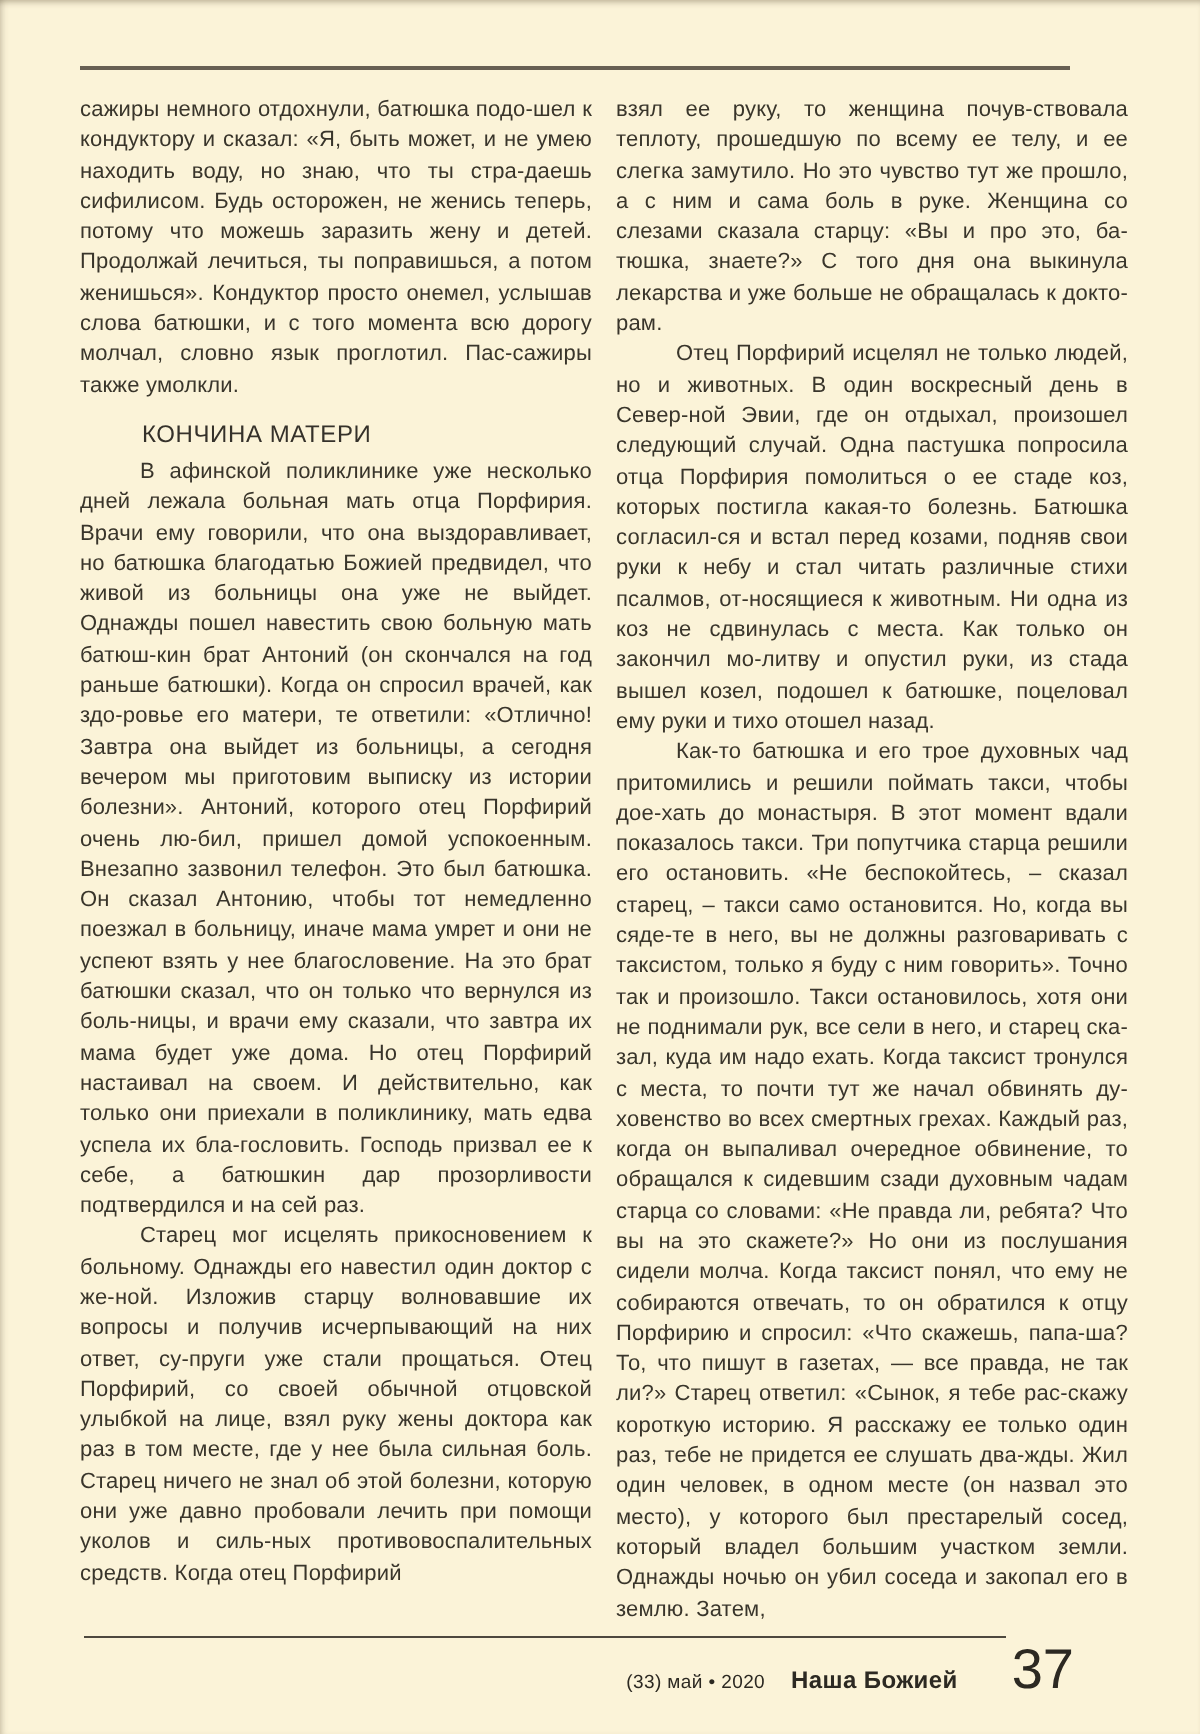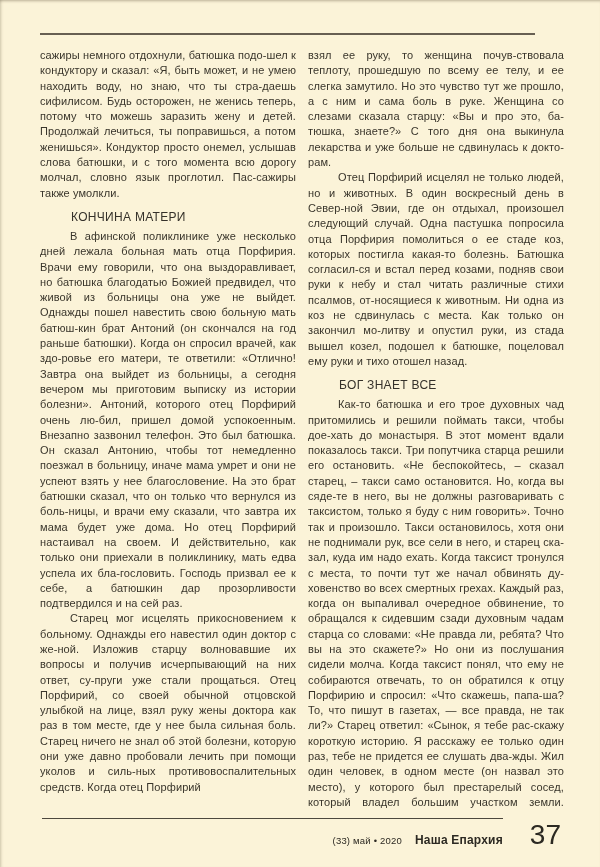--- a/index.html
+++ b/index.html
@@ -67,21 +67,21 @@
     position: absolute;
     top: 818px;
     left: 42px;
     width: 461px;
     height: 1px;
     background: #4d483e;
   }
   .footer {
     position: absolute;
     top: 821px;
-    left: 56px;
+    left: 32px;
     width: 505px;
     display: flex;
     justify-content: flex-end;
     align-items: baseline;
     color: #2c2922;
   }
   .footer .issue {
     font-size: 9.5px;
     letter-spacing: 0.2px;
   }
@@ -108,29 +108,28 @@
   <div class="columns">
 
     <div class="col">
       <p>сажиры немного отдохнули, батюшка подо-шел к кондуктору и сказал: «Я, быть может, и не умею находить воду, но знаю, что ты стра-даешь сифилисом. Будь осторожен, не женись теперь, потому что можешь заразить жену и детей. Продолжай лечиться, ты поправишься, а потом женишься». Кондуктор просто онемел, услышав слова батюшки, и с того момента всю дорогу молчал, словно язык проглотил. Пас-сажиры также умолкли.</p>
       <h3>КОНЧИНА МАТЕРИ</h3>
       <p class="indent">В афинской поликлинике уже несколько дней лежала больная мать отца Порфирия. Врачи ему говорили, что она выздоравливает, но батюшка благодатью Божией предвидел, что живой из больницы она уже не выйдет. Однажды пошел навестить свою больную мать батюш-кин брат Антоний (он скончался на год раньше батюшки). Когда он спросил врачей, как здо-ровье его матери, те ответили: «Отлично! Завтра она выйдет из больницы, а сегодня вечером мы приготовим выписку из истории болезни». Антоний, которого отец Порфирий очень лю-бил, пришел домой успокоенным. Внезапно зазвонил телефон. Это был батюшка. Он сказал Антонию, чтобы тот немедленно поезжал в больницу, иначе мама умрет и они не успеют взять у нее благословение. На это брат батюшки сказал, что он только что вернулся из боль-ницы, и врачи ему сказали, что завтра их мама будет уже дома. Но отец Порфирий настаивал на своем. И действительно, как только они приехали в поликлинику, мать едва успела их бла-гословить. Господь призвал ее к себе, а батюшкин дар прозорливости подтвердился и на сей раз.</p>
       <p class="indent">Старец мог исцелять прикосновением к больному. Однажды его навестил один доктор с же-ной. Изложив старцу волновавшие их вопросы и получив исчерпывающий на них ответ, су-пруги уже стали прощаться. Отец Порфирий, со своей обычной отцовской улыбкой на лице, взял руку жены доктора как раз в том месте, где у нее была сильная боль. Старец ничего не знал об этой болезни, которую они уже давно пробовали лечить при помощи уколов и силь-ных противовоспалительных средств. Когда отец Порфирий</p>
     </div>
 
     <div class="col">
-      <p>взял ее руку, то женщина почув-ствовала теплоту, прошедшую по всему ее телу, и ее слегка замутило. Но это чувство тут же прошло, а с ним и сама боль в руке. Женщина со слезами сказала старцу: «Вы и про это, ба-тюшка, знаете?» С того дня она выкинула лекарства и уже больше не сдвинулась к докто-рам.</p>
+      <p>взял ее руку, то женщина почув-ствовала теплоту, прошедшую по всему ее телу, и ее слегка замутило. Но это чувство тут же прошло, а с ним и сама боль в руке. Женщина со слезами сказала старцу: «Вы и про это, ба-тюшка, знаете?» С того дня она выкинула лекарства и уже больше не обращалась к докто-рам.</p>
       <p class="indent">Отец Порфирий исцелял не только людей, но и животных. В один воскресный день в Север-ной Эвии, где он отдыхал, произошел следующий случай. Одна пастушка попросила отца Порфирия помолиться о ее стаде коз, которых постигла какая-то болезнь. Батюшка согласил-ся и встал перед козами, подняв свои руки к небу и стал читать различные стихи псалмов, от-носящиеся к животным. Ни одна из коз не сдвинулась с места. Как только он закончил мо-литву и опустил руки, из стада вышел козел, подошел к батюшке, поцеловал ему руки и тихо отошел назад.</p>
-      <h3>БОГ ЗНАЕТ ВСЕ</h3>
       <p class="indent">Как-то батюшка и его трое духовных чад притомились и решили поймать такси, чтобы дое-хать до монастыря. В этот момент вдали показалось такси. Три попутчика старца решили его остановить. «Не беспокойтесь, – сказал старец, – такси само остановится. Но, когда вы сяде-те в него, вы не должны разговаривать с таксистом, только я буду с ним говорить». Точно так и произошло. Такси остановилось, хотя они не поднимали рук, все сели в него, и старец ска-зал, куда им надо ехать. Когда таксист тронулся с места, то почти тут же начал обвинять ду-ховенство во всех смертных грехах. Каждый раз, когда он выпаливал очередное обвинение, то обращался к сидевшим сзади духовным чадам старца со словами: «Не правда ли, ребята? Что вы на это скажете?» Но они из послушания сидели молча. Когда таксист понял, что ему не собираются отвечать, то он обратился к отцу Порфирию и спросил: «Что скажешь, папа-ша? То, что пишут в газетах, — все правда, не так ли?» Старец ответил: «Сынок, я тебе рас-скажу короткую историю. Я расскажу ее только один раз, тебе не придется ее слушать два-жды. Жил один человек, в одном месте (он назвал это место), у которого был престарелый сосед, который владел большим участком земли. Однажды ночью он убил соседа и закопал его в землю. Затем,</p>
     </div>
 
   </div>
 
   <div class="bottom-rule"></div>
 
   <div class="footer">
     <span class="issue">(33) май • 2020</span>
-    <span class="magazine">Наша Епархия</span>
+    <span class="magazine">Наша Божией</span>
     <span class="pagenum">37</span>
   </div>
 
 </div>
 
 </body></html>

